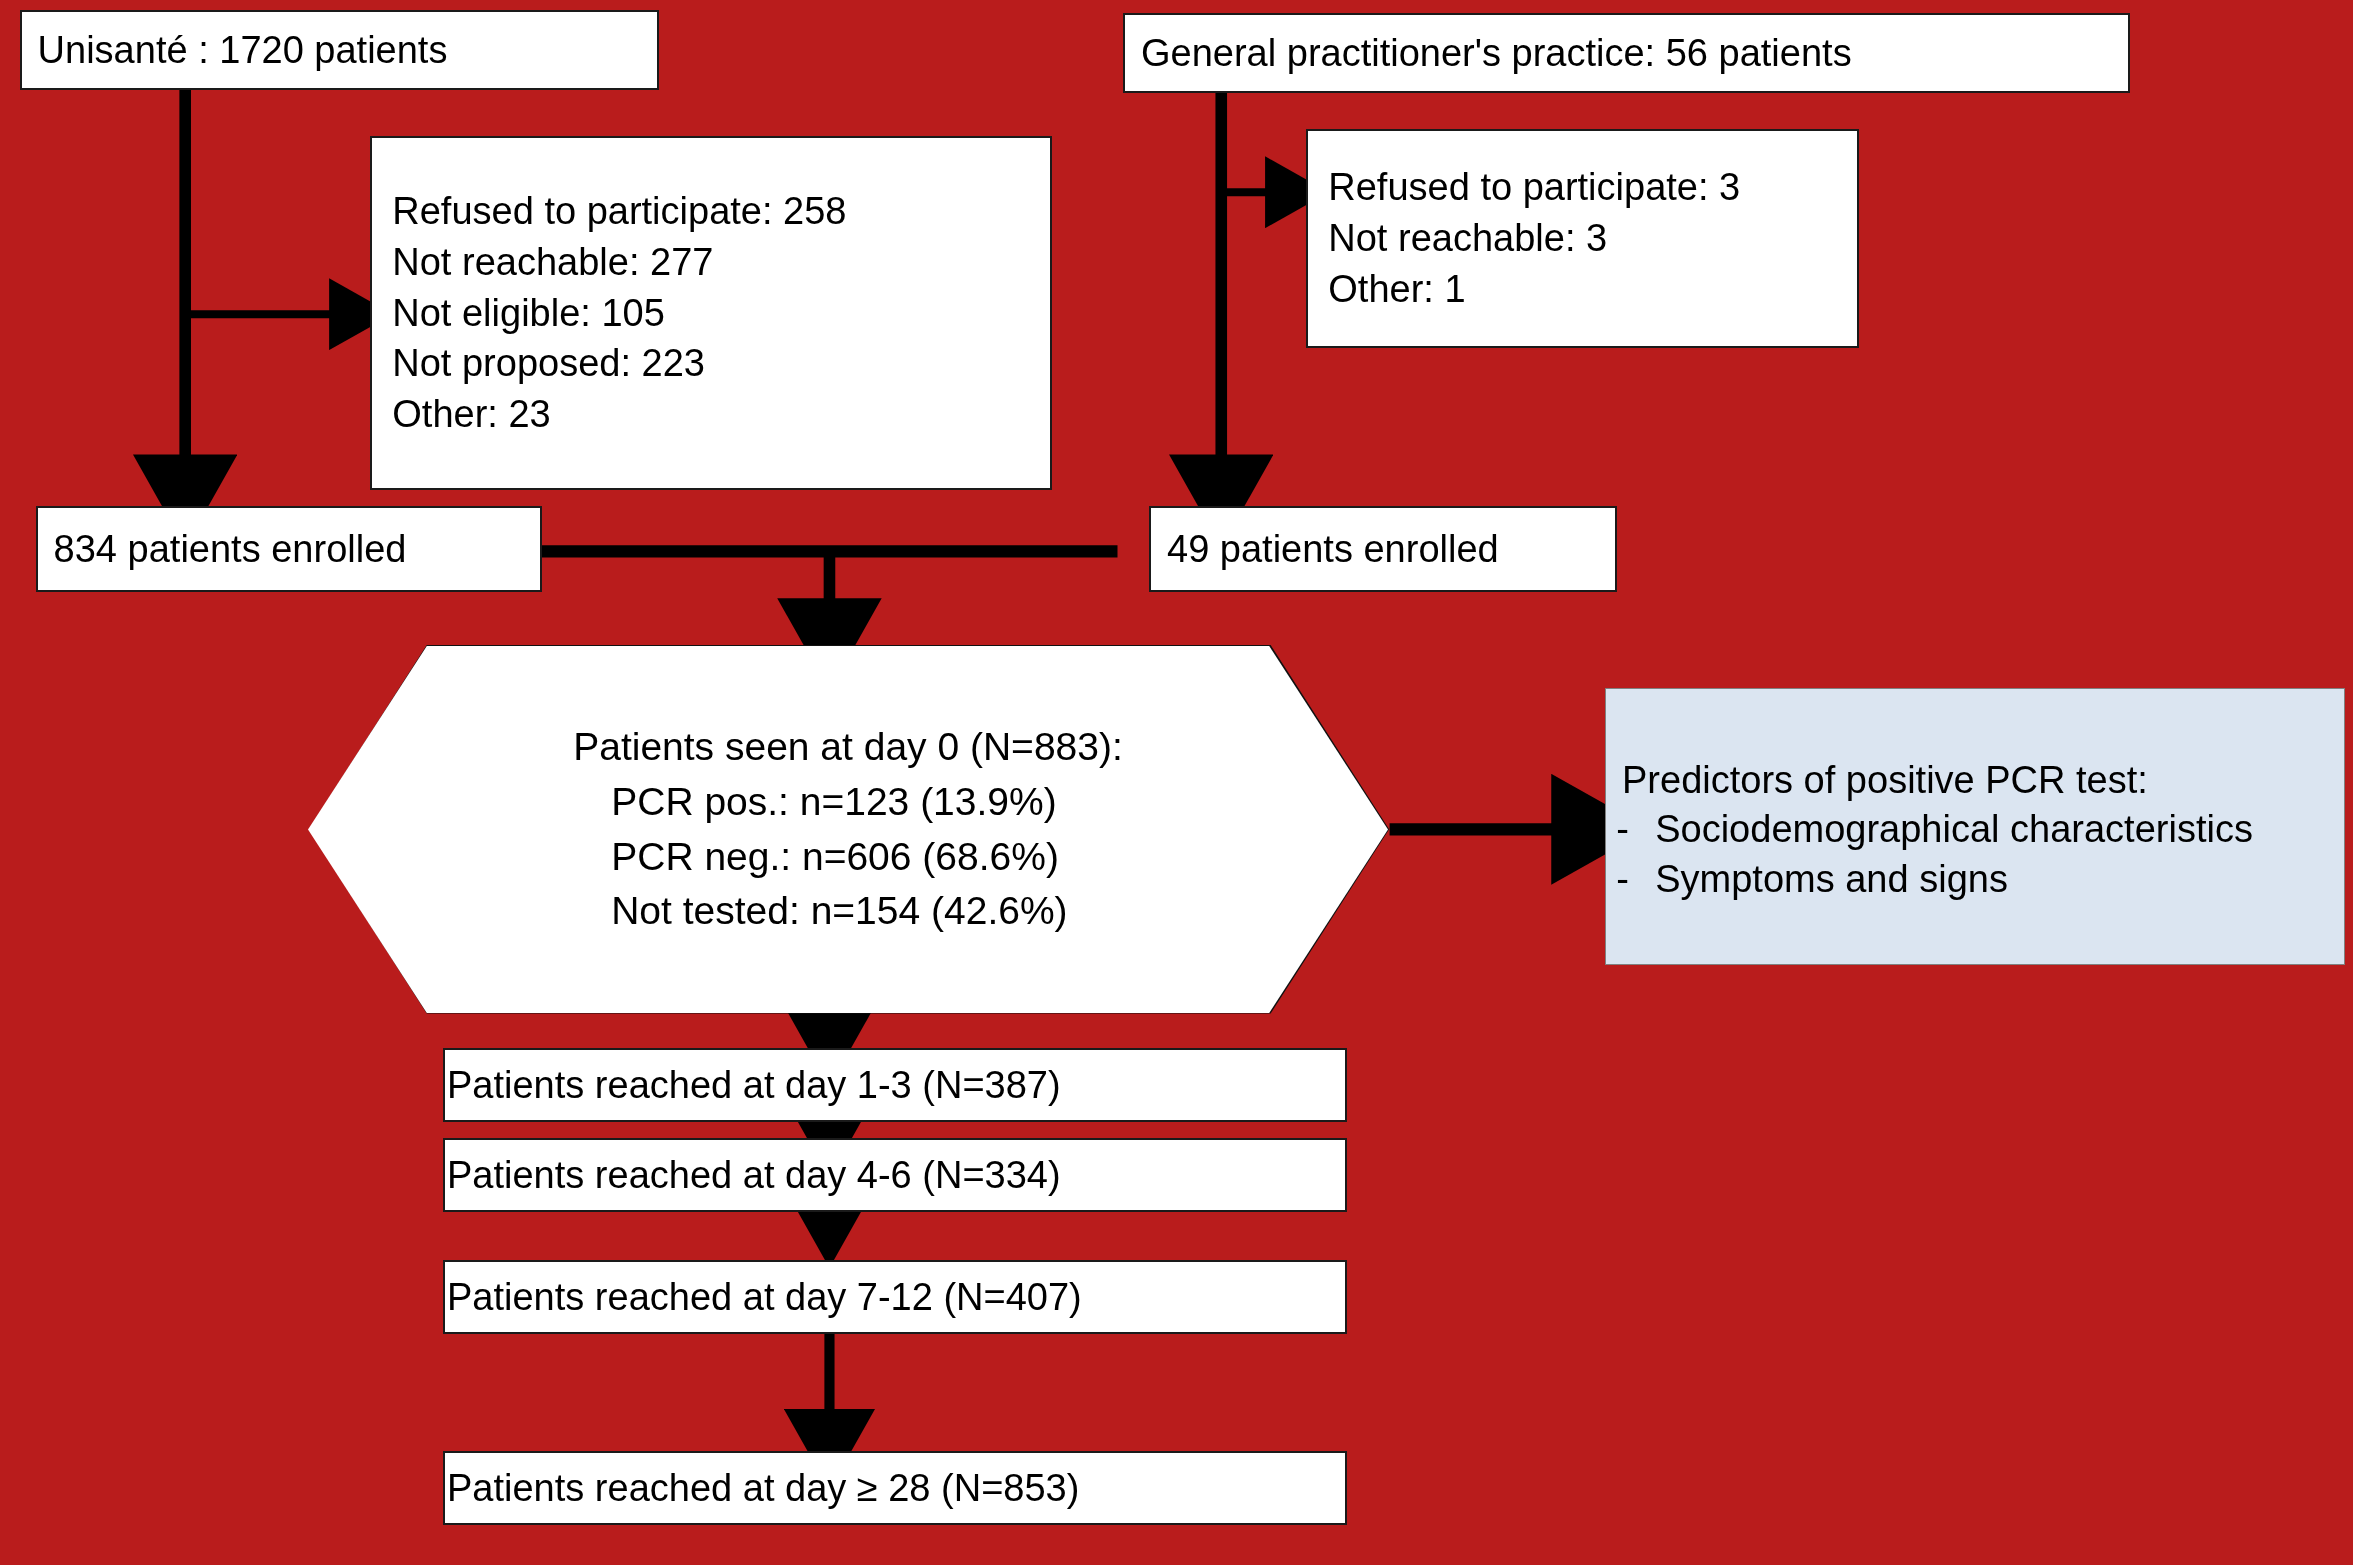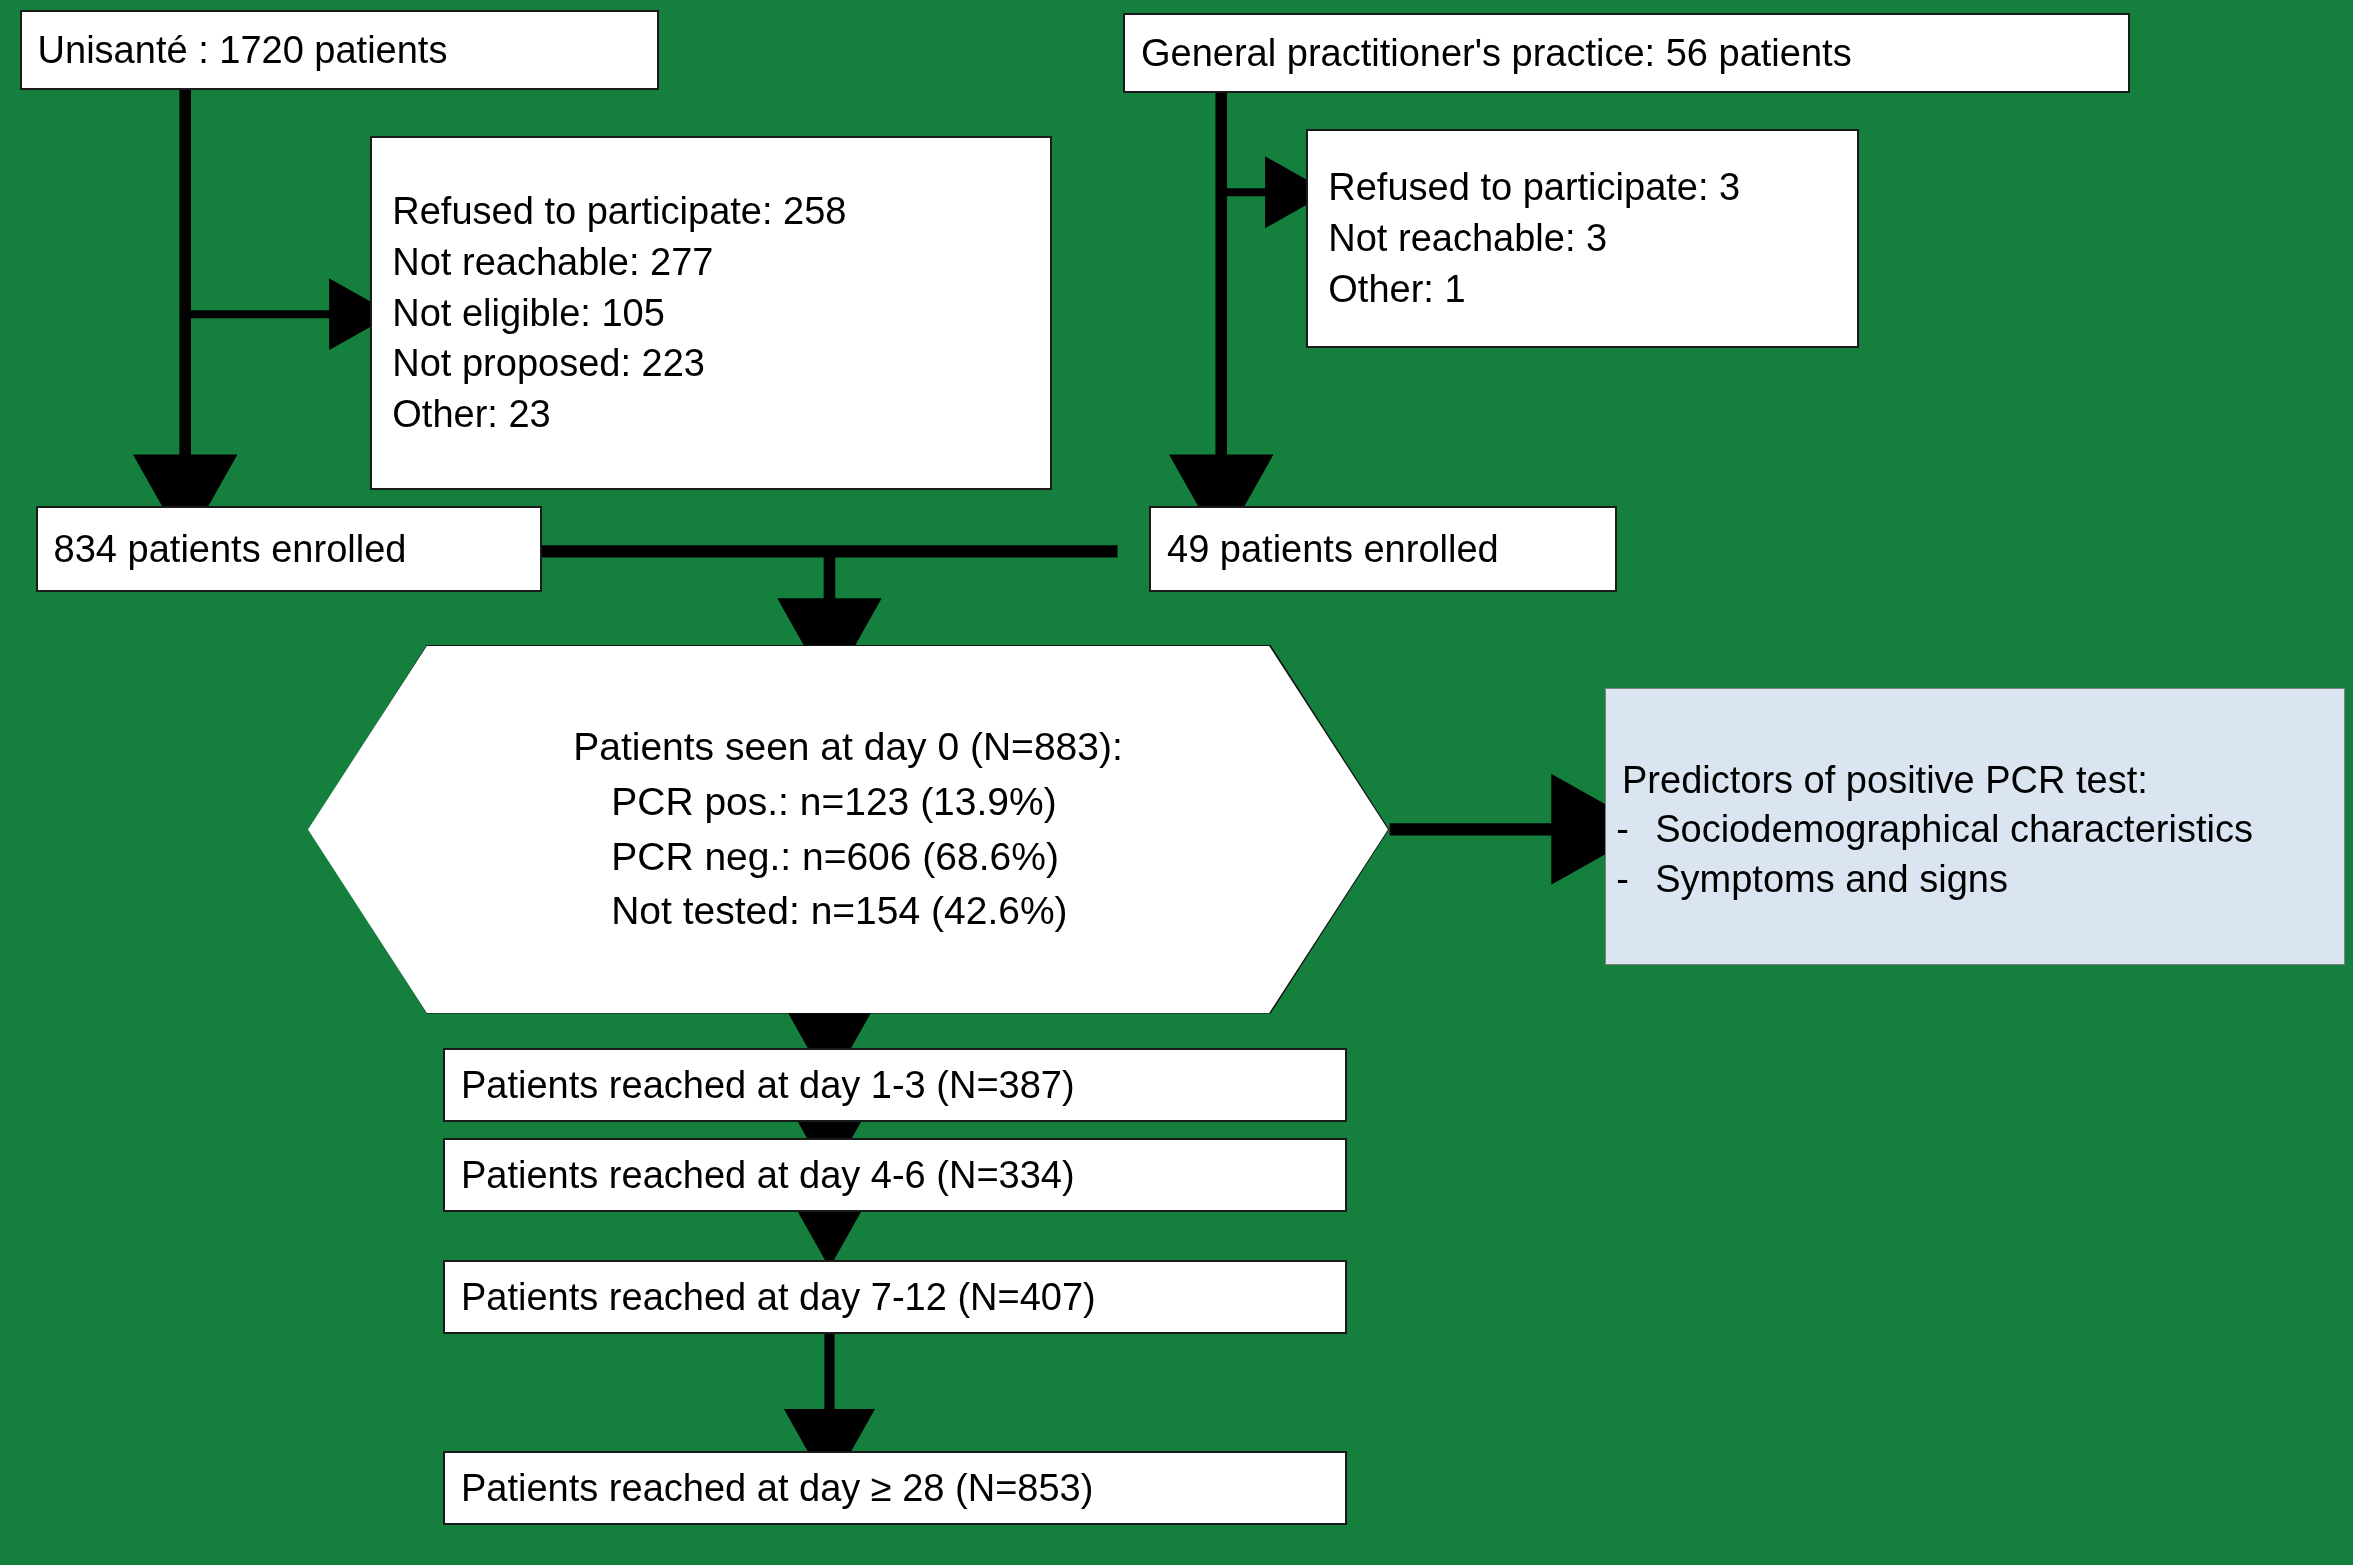--- a/index.html
+++ b/index.html
@@ -1,21 +1,21 @@
 <!DOCTYPE html>
 <html style="font-size:11.6px"><head>
 <meta charset="utf-8">
 <style>
   html,body{margin:0;padding:0;background:#ffffff;}
   body{font-family:"Liberation Sans", sans-serif;}
   #canvas{
     position:relative;
     width:2354px;
     height:1565px;
-    background:#15803d;
+    background:#b91c1c;
     overflow:hidden;
   }
   .node{
     position:absolute;
     box-sizing:border-box;
     background:#ffffff;
     border:2.2px solid #1a1a1a;
     display:flex;
     flex-direction:column;
     justify-content:center;
@@ -68,21 +68,21 @@
   #predictors .bullet-row{display:flex;align-items:flex-start;}
   #predictors .dash{width:39px;flex:0 0 39px;text-align:left;padding-left:10.2px;font-size:38px;line-height:1.30;}
   #predictors .btxt{font-size:38px;line-height:1.30;}
 
   
   .daybox{left:443px;width:904px;height:74px;border:2.2px solid #1a1a1a;}
   #day13 {top:1048px;}
   #day46 {top:1138px;}
   #day712{top:1228px;margin-top:32px;}
   #day28 {top:1451px;}
-  .daybox .line{font-size:38px;padding-left:16px;}
+  .daybox .line{font-size:38px;padding-left:2px;}
 
   
   #wires{position:absolute;left:0;top:0;width:2354px;height:1565px;pointer-events:none;}
 </style>
 </head>
 <body>
 
 <div id="canvas">
 
   <svg id="wires" viewBox="0 0 3244 2157">

